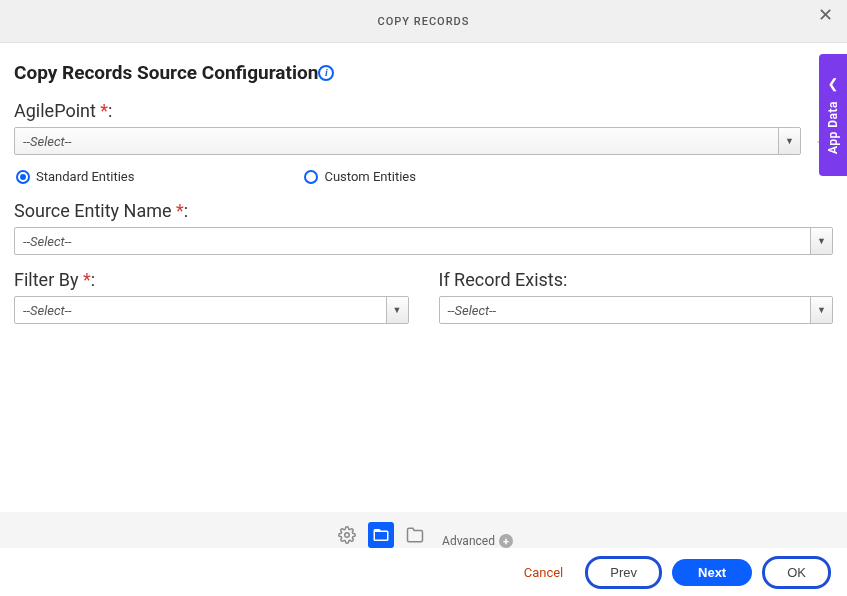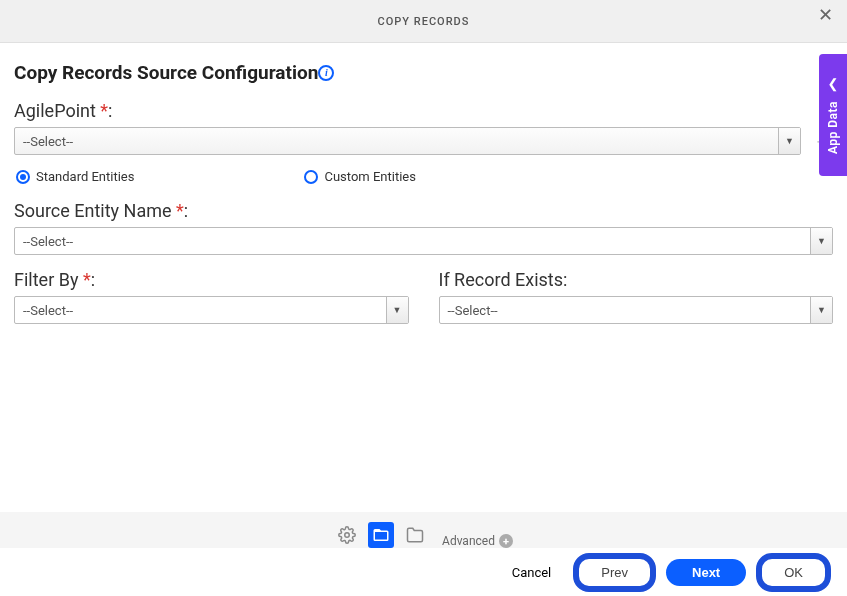--- a/index.html
+++ b/index.html
@@ -11,21 +11,21 @@
 
 .page-title-row { padding: 18px 14px 8px 14px; display: flex; align-items: center; }
 .page-title { font-size: 19px; font-weight: 700; color: #222; }
 .info-icon { width: 16px; height: 16px; display: inline-flex; align-items: center; justify-content: center; border: 2px solid #0b5fff; border-radius: 50%; color: #0b5fff; font-size: 10px; font-weight: 700; font-style: italic; font-family: Georgia, serif; }
 
 .form-area { padding: 8px 14px 0 14px; }
 .field-label { font-size: 18px; color: #333; margin-bottom: 6px; display: block; }
 .req { color: #d9362f; }
 
 .select-row { display: flex; align-items: center; gap: 10px; margin-bottom: 14px; }
-.select-box { flex: 1; height: 28px; background: linear-gradient(#fdfdfd,#f2f2f2); border: 1px solid #bbb; border-radius: 2px; display: flex; align-items: center; position: relative; }
+.select-box { flex: 1; height: 28px; background: linear-gradient(#fdfdfd,#f2f2f2); border: 1px solid #bbb; border-radius: 2px; display: flex; align-items: center; position: relative; font-style: italic; }
 .select-box.flat { background: #fff; }
 .select-text { flex: 1; padding: 0 8px; color: #555; font-size: 13px; }
 .select-arrow { width: 22px; height: 100%; border-left: 1px solid #bbb; display: flex; align-items: center; justify-content: center; color: #555; font-size: 9px; background: linear-gradient(#fdfdfd,#eaeaea); }
 .plus-icon { color: #bbb; font-size: 18px; font-weight: 400; cursor: pointer; padding: 0 2px; }
 
 .radio-row { display: flex; gap: 170px; margin-bottom: 16px; padding-left: 2px; }
 .radio-item { display: flex; align-items: center; gap: 6px; cursor: pointer; }
 .radio-outer { width: 14px; height: 14px; border: 2px solid #0b5fff; border-radius: 50%; display: flex; align-items: center; justify-content: center; }
 .radio-outer.unchecked { border-color: #0b5fff; }
 .radio-inner { width: 6px; height: 6px; background: #0b5fff; border-radius: 50%; }
@@ -47,22 +47,22 @@
 
 .bottom-toolbar { position: absolute; bottom: 48px; left: 0; right: 0; height: 36px; background: #f5f5f5; display: flex; align-items: flex-end; justify-content: center; gap: 8px; }
 .tb-icon { width: 26px; height: 26px; display: flex; align-items: center; justify-content: center; border-radius: 3px; cursor: pointer; }
 .tb-icon.active { background: #0b5fff; color: #fff; }
 .tb-icon.inactive { color: #888; }
 .tb-icon svg { width: 18px; height: 18px; }
 .advanced-label { margin-left: 6px; color: #666; font-size: 12px; display: flex; align-items: center; gap: 4px; }
 .plus-circle { width: 14px; height: 14px; background: #ababab; color: #fff; border-radius: 50%; display: flex; align-items: center; justify-content: center; font-size: 11px; font-weight: 700;}
 
 .footer { position: absolute; bottom: 0; left: 0; right: 0; height: 48px; display: flex; align-items: center; justify-content: flex-end; gap: 10px; padding: 0 16px; background: #fff; }
-.btn-text { color: #000000; font-size: 13px; cursor: pointer; padding: 6px 12px; }
-.btn-outline { border: 6px solid #1d4ed8; border-radius: 16px; padding: 6px 22px; font-size: 13px; color: #444; background: #fff; cursor: pointer; }
+.btn-text { color: #c2410c; font-size: 13px; cursor: pointer; padding: 6px 12px; }
+.btn-outline { border: 3px solid #1d4ed8; border-radius: 16px; padding: 6px 22px; font-size: 13px; color: #444; background: #fff; cursor: pointer; }
 .btn-primary { background: #0b5fff; color: #fff; border: none; border-radius: 16px; padding: 6px 26px; font-size: 13px; font-weight: 600; cursor: pointer; }
 
 .source-entity-row { margin-bottom: 14px; }
 </style>
 </head>
 <body>
 
 <div class="header-bar">
   <span class="header-title">COPY RECORDS</span>
   <span class="close-x">✕</span>

